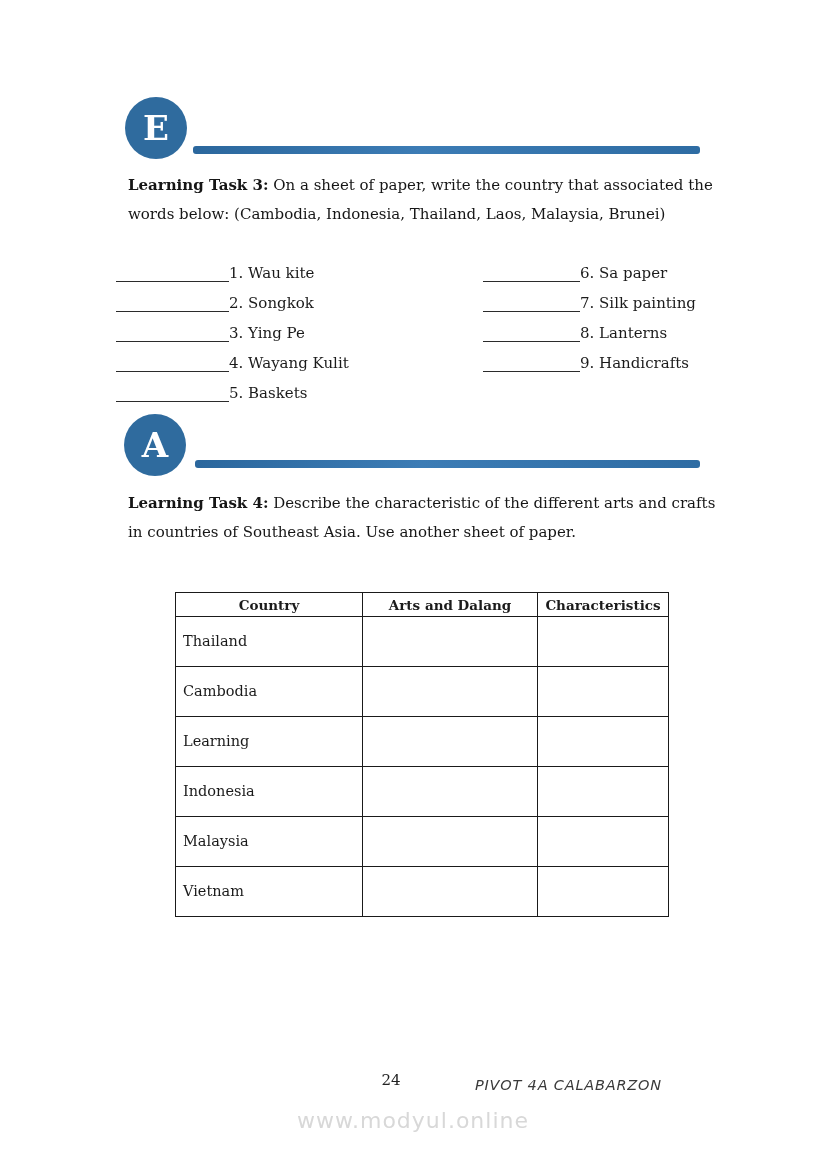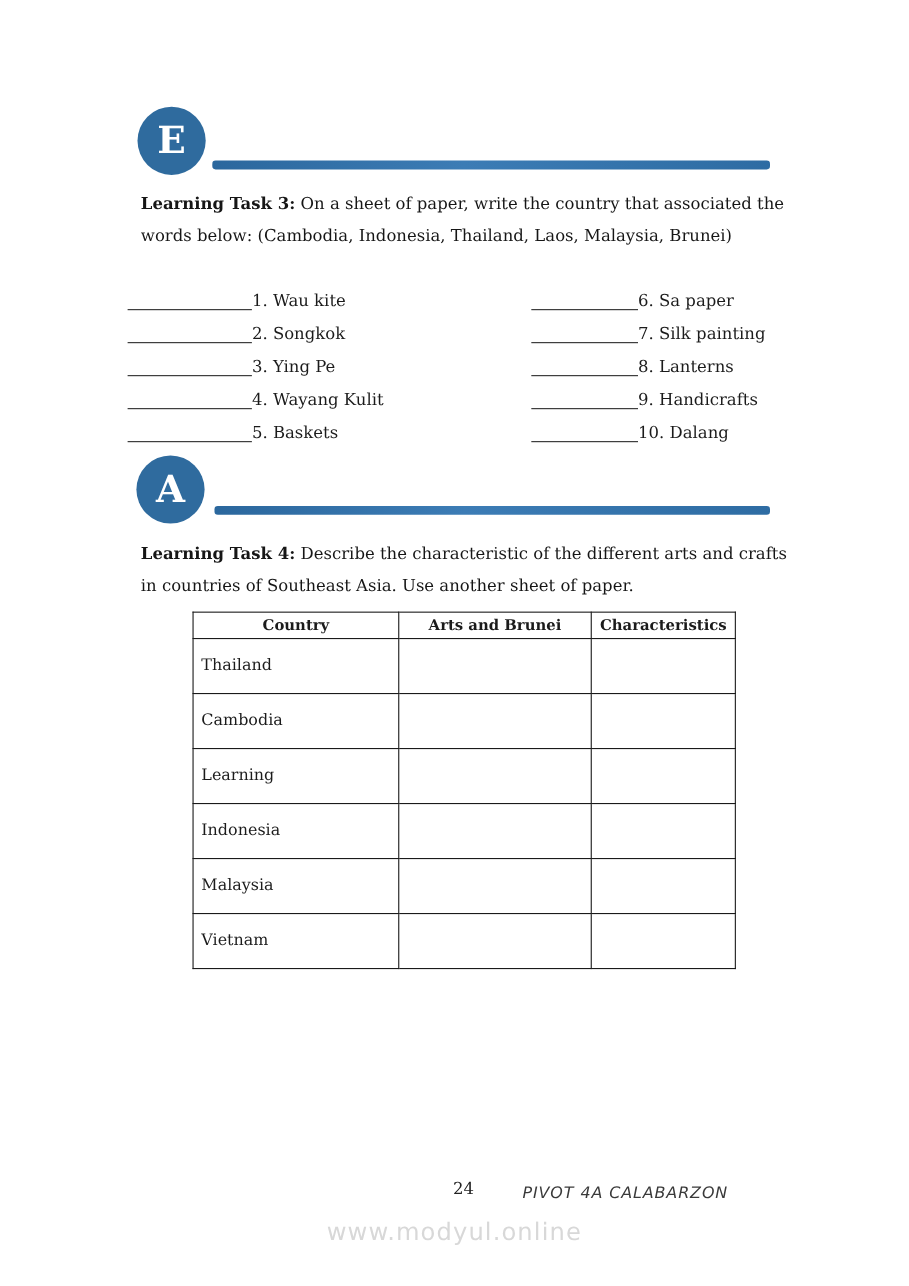--- a/index.html
+++ b/index.html
@@ -43,21 +43,21 @@
   .blank {
     display: inline-block;
     border-bottom: 1px solid #2b2b2b;
     height: 22px;
     vertical-align: text-bottom;
   }
   .blank-l { width: 113px; }
   .blank-r { width: 97px; }
   table.task-table {
     position: absolute;
-    left: 175px; top: 556px;
+    left: 175px; top: 592px;
     width: 493px;
     border-collapse: collapse;
     table-layout: fixed;
   }
   table.task-table th, table.task-table td {
     border: 1.5px solid #1a1a1a;
   }
   table.task-table th {
     height: 24px;
     font-size: 13.5px;
@@ -71,21 +71,21 @@
     font-size: 14.5px;
     padding: 16px 7px;
   }
   .col-country { width: 187px; }
   .col-arts { width: 175px; }
   .col-char { width: 131px; }
   .page-number {
     position: absolute;
     left: 351px; top: 1071px;
     width: 80px;
-    text-align: right;
+    text-align: center;
     font-size: 15px;
     color: #222222;
   }
   .footer-brand {
     position: absolute;
     left: 475px; top: 1077px;
     width: 232px;
     text-align: left;
     font-family: "DejaVu Sans", "Liberation Sans", sans-serif;
     font-style: italic;
@@ -123,41 +123,40 @@
     <div class="answer-item"><span class="blank blank-l"></span><span>3. Ying Pe</span></div>
     <div class="answer-item"><span class="blank blank-l"></span><span>4. Wayang Kulit</span></div>
     <div class="answer-item"><span class="blank blank-l"></span><span>5. Baskets</span></div>
   </div>
 
   <div class="answer-list" style="left:483px; top:258px;">
     <div class="answer-item"><span class="blank blank-r"></span><span>6. Sa paper</span></div>
     <div class="answer-item"><span class="blank blank-r"></span><span>7. Silk painting</span></div>
     <div class="answer-item"><span class="blank blank-r"></span><span>8. Lanterns</span></div>
     <div class="answer-item"><span class="blank blank-r"></span><span>9. Handicrafts</span></div>
-    <div class="answer-item"><span class="blank blank-r"></span><span>10. Dalang</span></div>
   </div>
 
   <div class="badge" style="left:124px; top:414px;">A</div>
   <div class="rule" style="left:195px; top:460px; width:505px;"></div>
 
   <p class="task-para" style="left:128px; top:474px; width:600px;">
     <span class="task-label">Learning Task 4:</span>
     <span>Describe the characteristic of the different arts and crafts in countries of Southeast Asia. Use another sheet of paper.</span>
   </p>
 
   <table class="task-table">
     <colgroup>
       <col class="col-country">
         <col class="col-arts">
         <col class="col-char">
     </colgroup>
     <thead>
       <tr>
         <th>Country</th>
-        <th>Arts and Brunei</th>
+        <th>Arts and Dalang</th>
         <th>Characteristics</th>
       </tr>
     </thead>
     <tbody>
       <tr>
         <td>Thailand</td>
         <td></td>
         <td></td>
       </tr>
       <tr>

